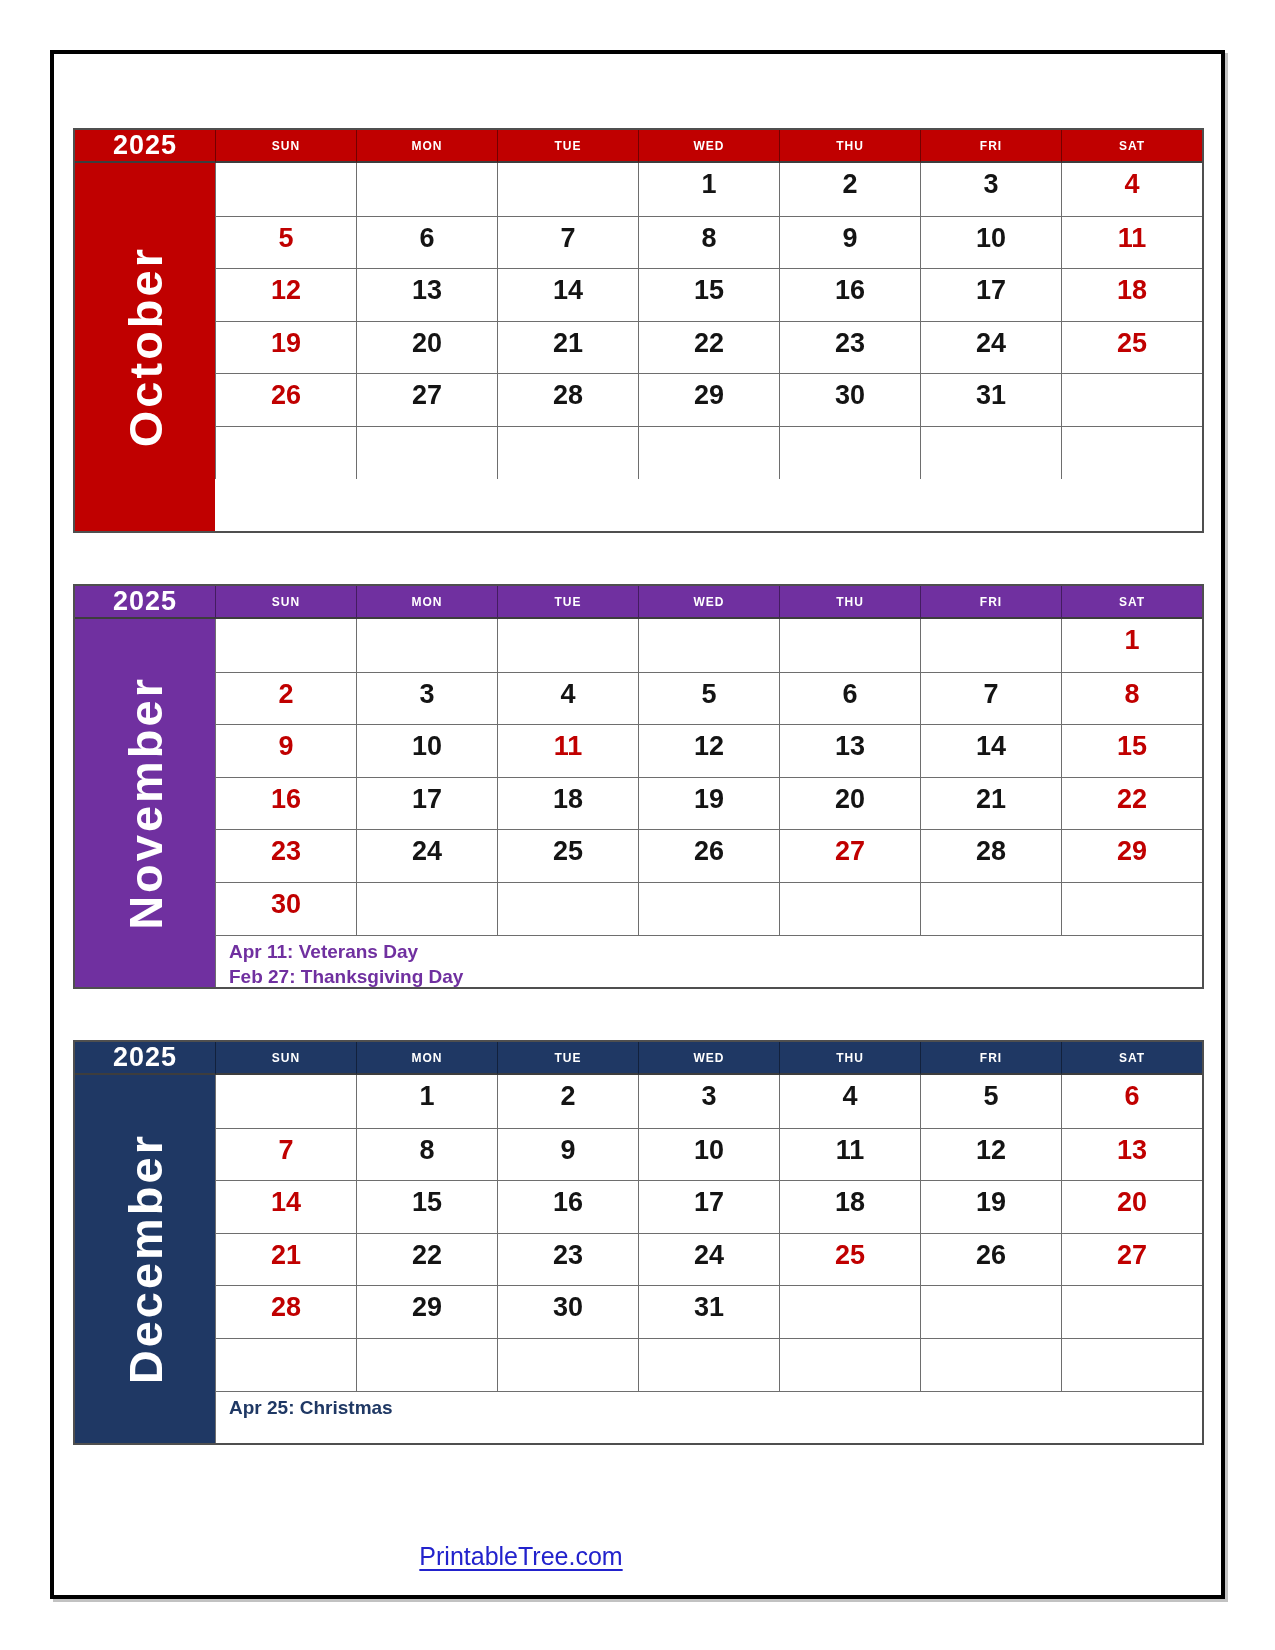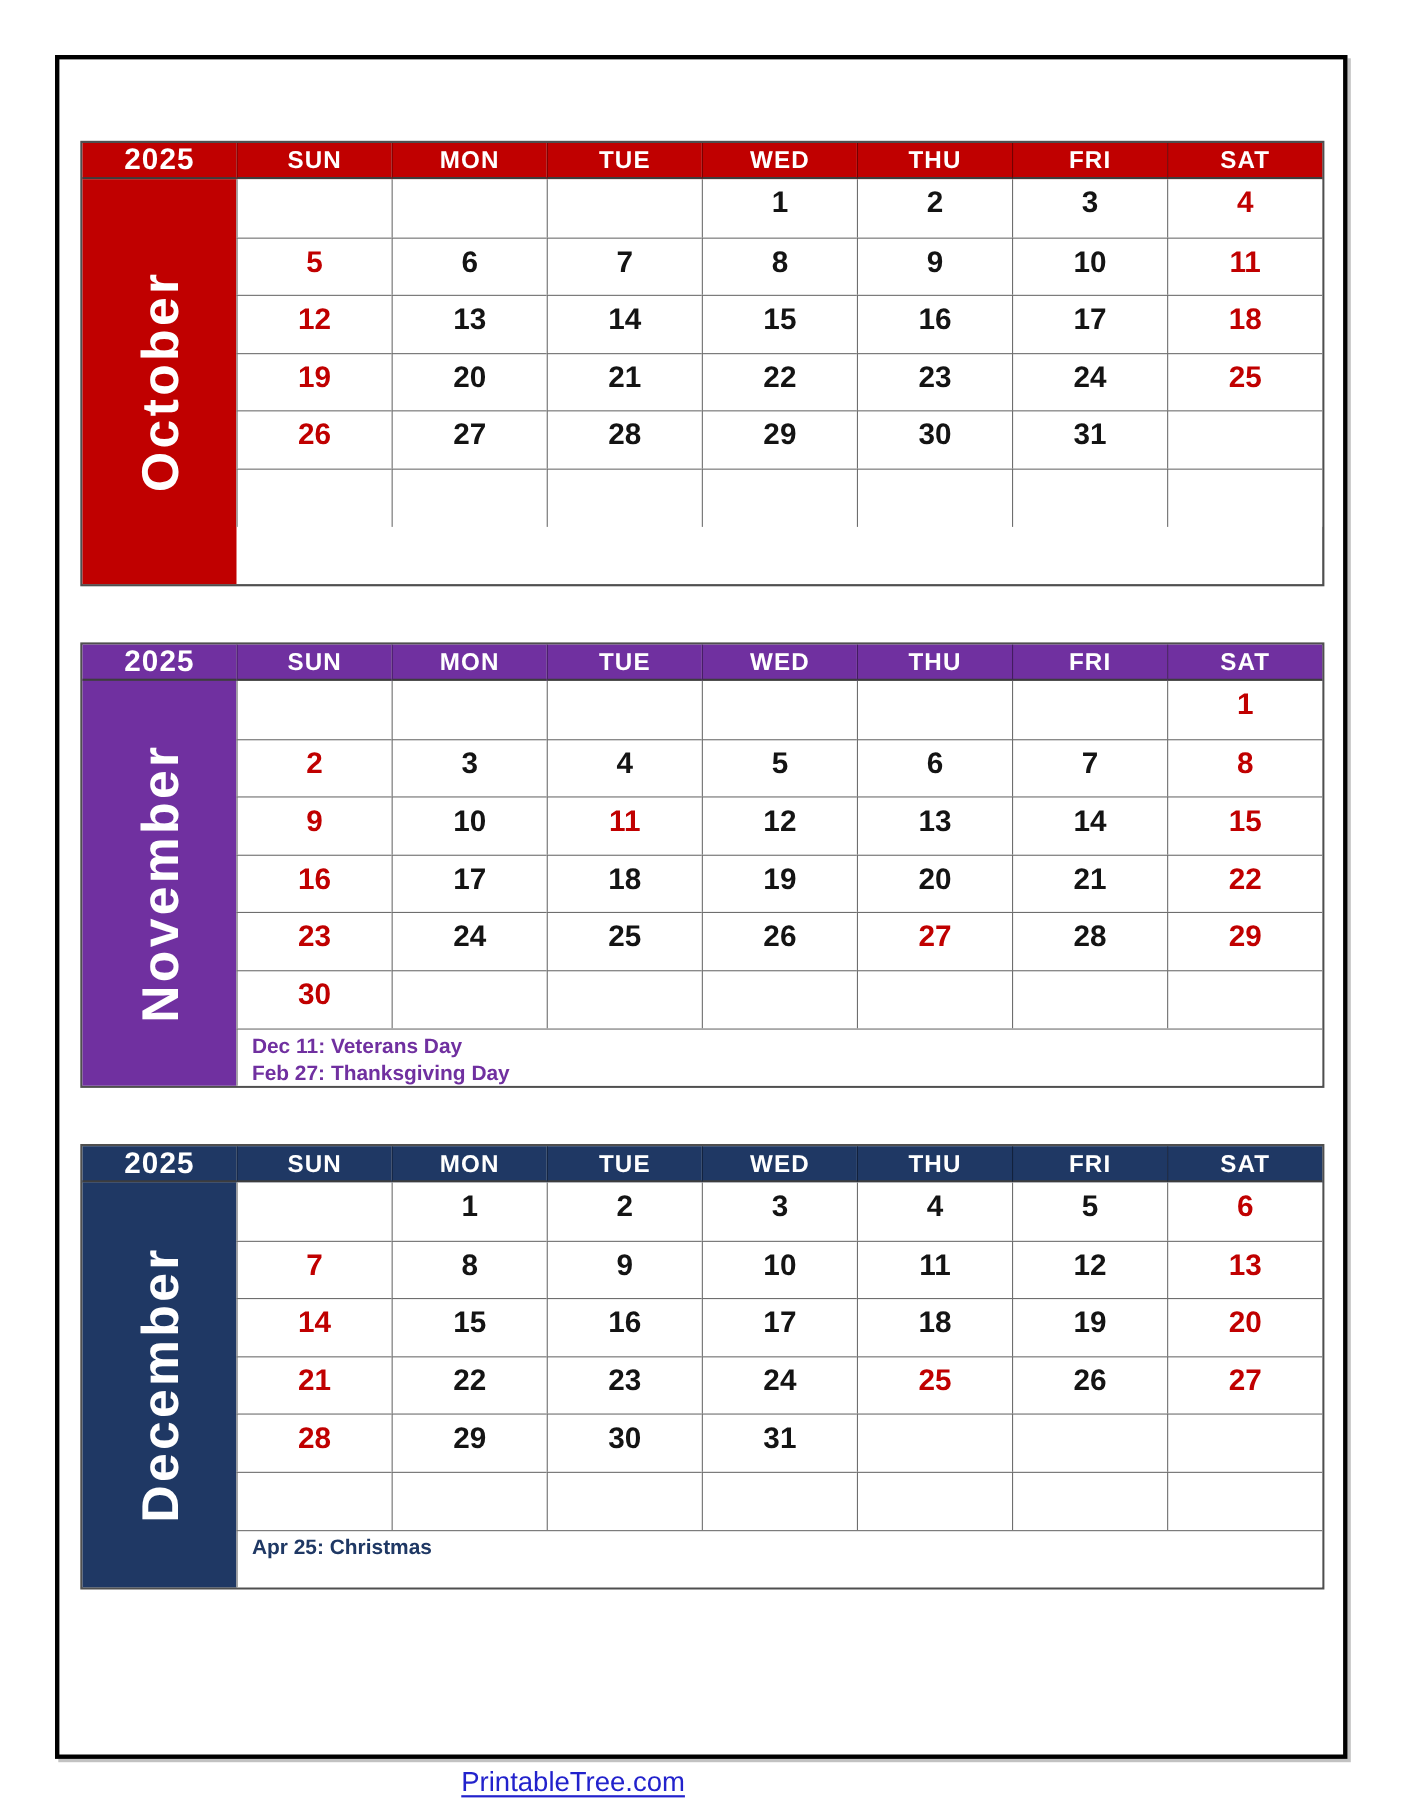--- a/index.html
+++ b/index.html
@@ -21,21 +21,21 @@
   }
   .cal-october{top:128px;}
   .cal-november{top:584px;}
   .cal-december{top:1040px;}
   .hdr{
     background:var(--theme);color:#fff;font-weight:bold;
     display:flex;align-items:center;justify-content:center;
     border-bottom:2px solid #3d3d3d;box-sizing:border-box;
   }
   .hdr.year{font-size:27px;letter-spacing:1px;text-align:center;}
-  .hdr.day{font-size:22px;letter-spacing:1px;border-left:1px solid rgba(0,0,0,.4);}
+  .hdr.day{font-size:12px;letter-spacing:1px;border-left:1px solid rgba(0,0,0,.4);}
   .monthblock{
     grid-column:1;grid-row:2 / span 7;background:var(--theme);
     display:flex;align-items:center;justify-content:center;overflow:hidden;
   }
   .month-text{
     writing-mode:vertical-rl;transform:rotate(180deg);
     color:#fff;font-weight:bold;font-size:47px;letter-spacing:3px;white-space:nowrap;
   }
   .cell{
     background:#fff;border-left:1px solid #6e6e6e;border-top:1px solid #6e6e6e;
@@ -46,21 +46,21 @@
   .cell.red{color:var(--date-red);}
   .holiday{
     grid-column:2 / span 7;background:#fff;
     border-left:1px solid #6e6e6e;border-top:1px solid #6e6e6e;box-sizing:border-box;
     padding:3px 0 0 13px;
   }
   .holiday-line{
     color:var(--theme);font-weight:bold;font-size:19px;line-height:25px;
   }
   .footer{
-    position:absolute;left:50px;top:1606px;width:942px;text-align:center;
+    position:absolute;left:50px;top:1542px;width:942px;text-align:center;
   }
   .footer a{
     color:var(--link-blue);font-size:25px;text-decoration:underline;
     text-underline-offset:4px;
   }
 </style>
 </head>
 <body style="--date-red: #C00000; --link-blue: #2222CC;">
 
 <div class="frame"></div>
@@ -169,21 +169,21 @@
       <div class="cell">28</div>
       <div class="cell red">29</div>
       <div class="cell red">30</div>
       <div class="cell"></div>
       <div class="cell"></div>
       <div class="cell"></div>
       <div class="cell"></div>
       <div class="cell"></div>
       <div class="cell"></div>
       <div class="holiday">
-        <div class="holiday-line">Dec 11: Veterans Day</div>
+        <div class="holiday-line">Apr 11: Veterans Day</div>
         <div class="holiday-line">Feb 27: Thanksgiving Day</div>
       </div>
     </section>
     <section class="cal cal-december" style="--theme: #1F3864;">
       <div class="hdr year">2025</div>
       <div class="hdr day">SUN</div>
       <div class="hdr day">MON</div>
       <div class="hdr day">TUE</div>
       <div class="hdr day">WED</div>
       <div class="hdr day">THU</div>

